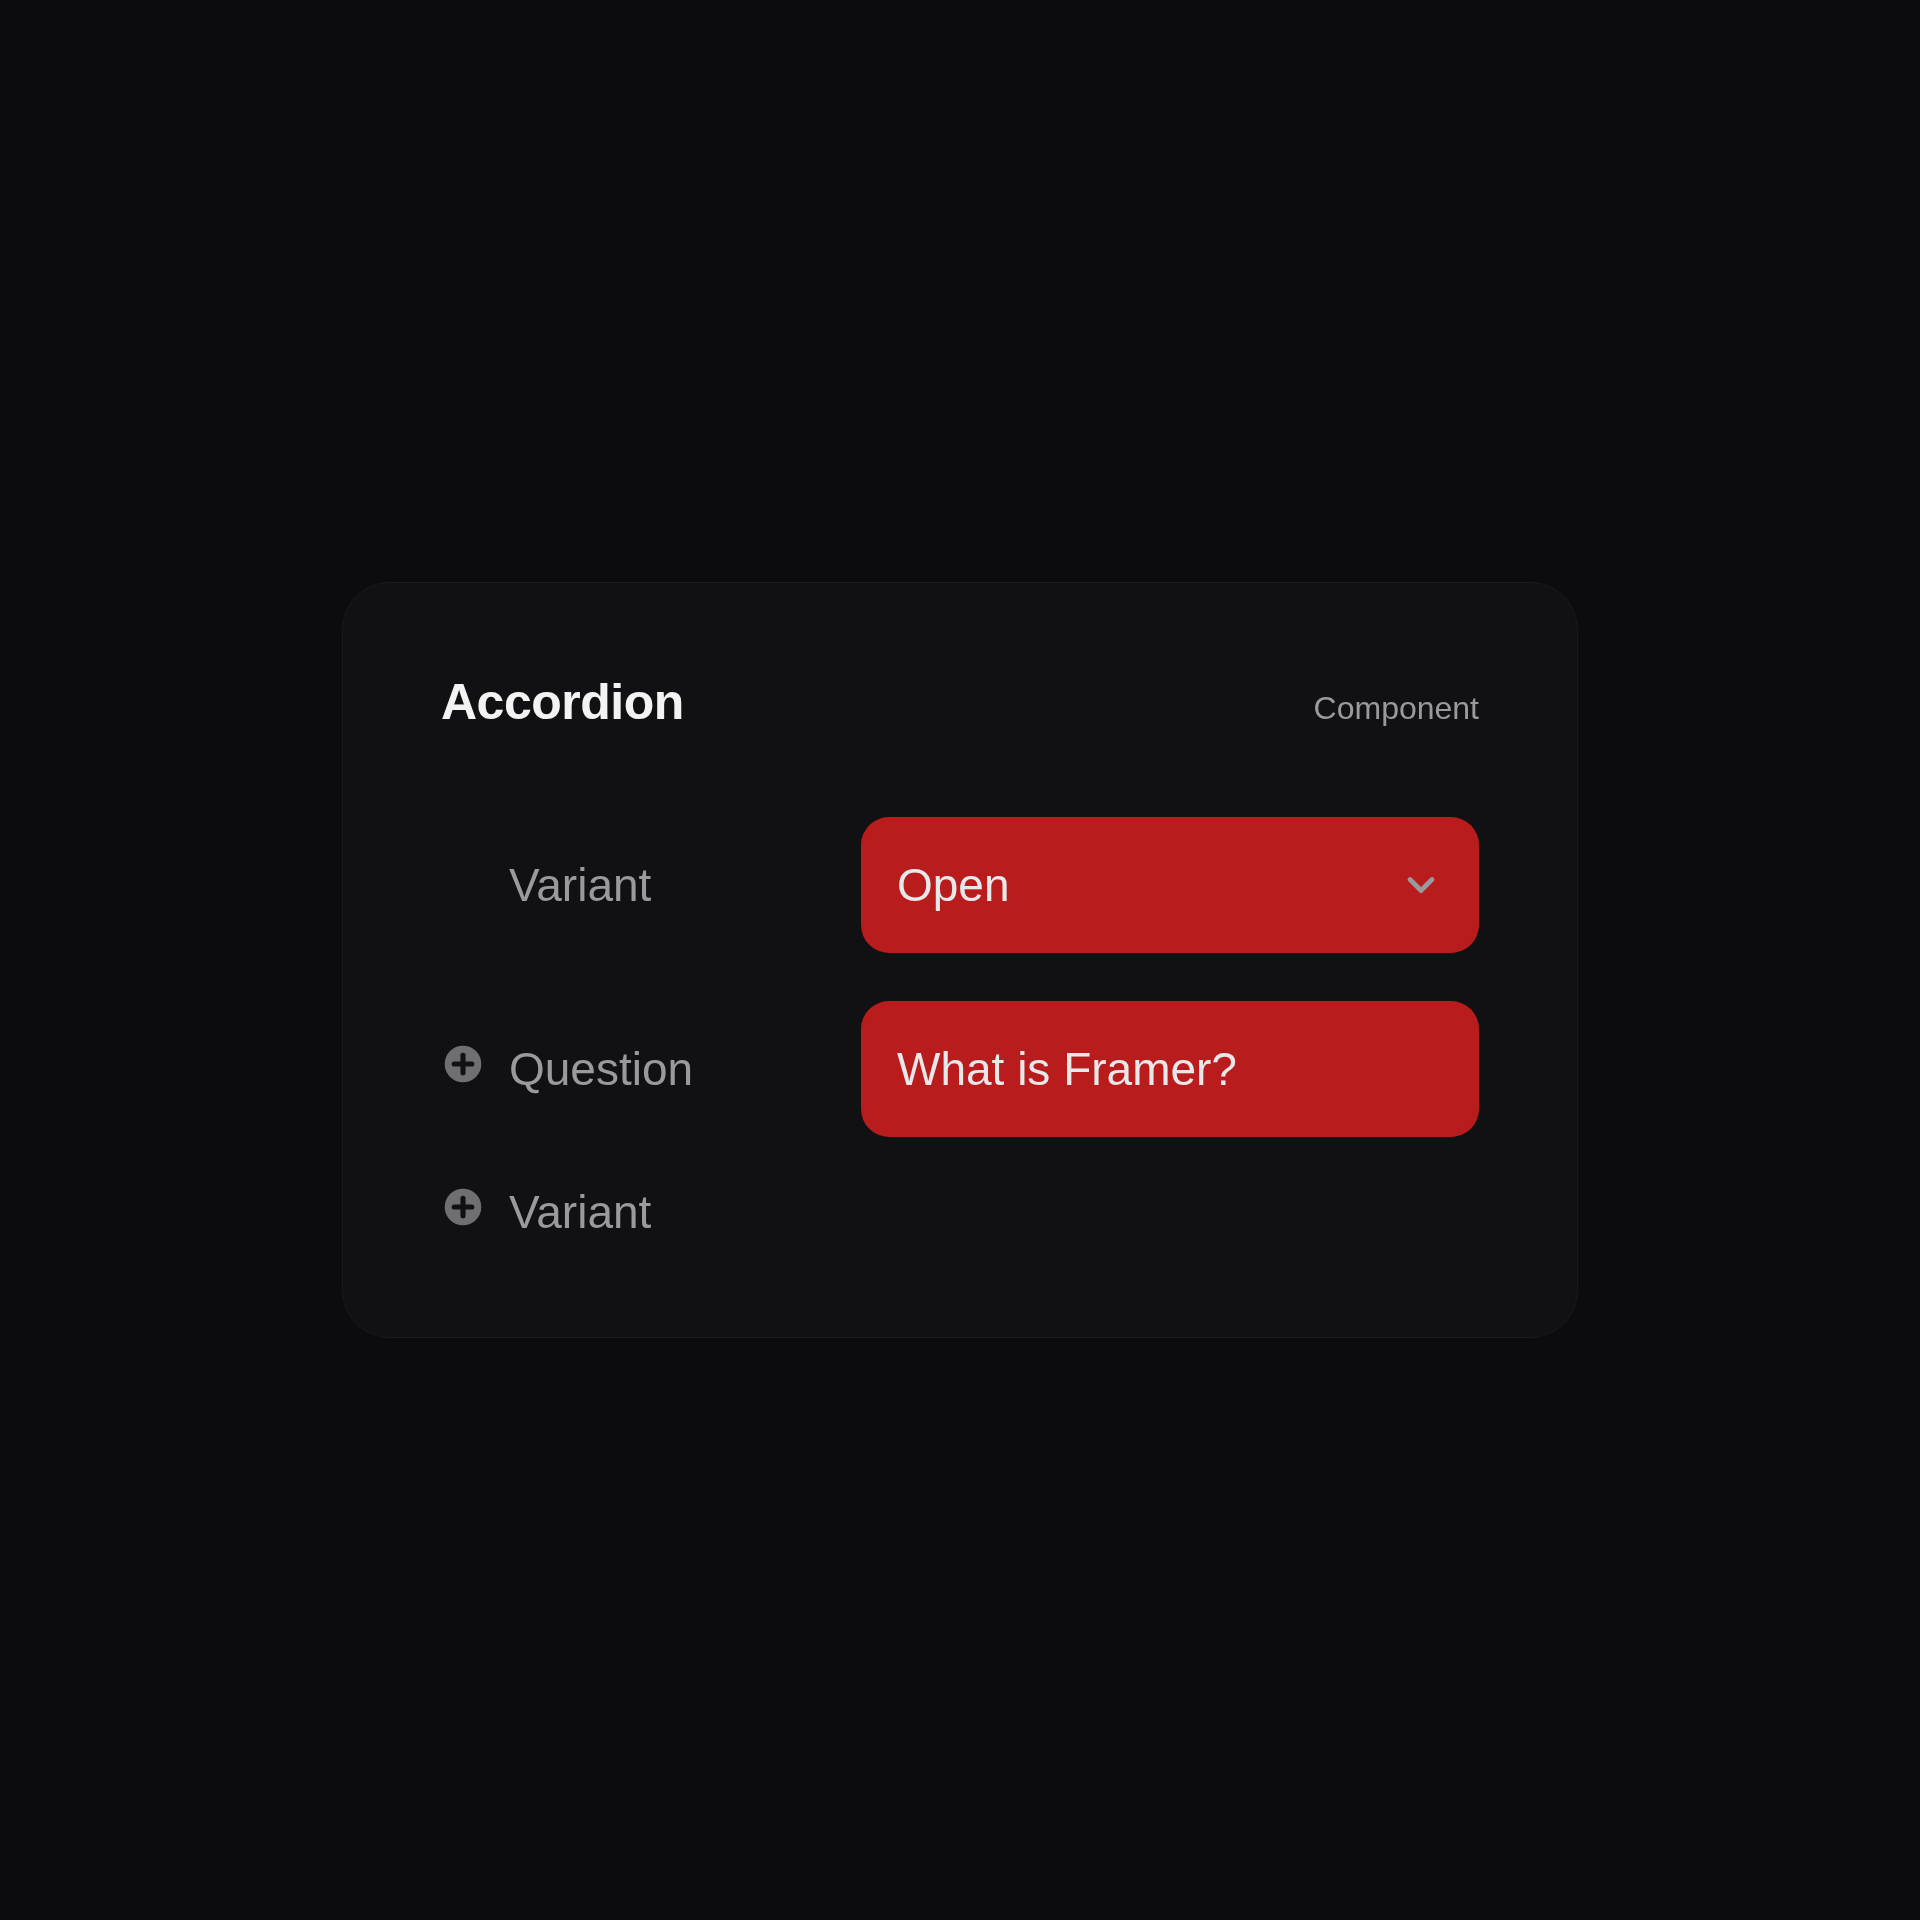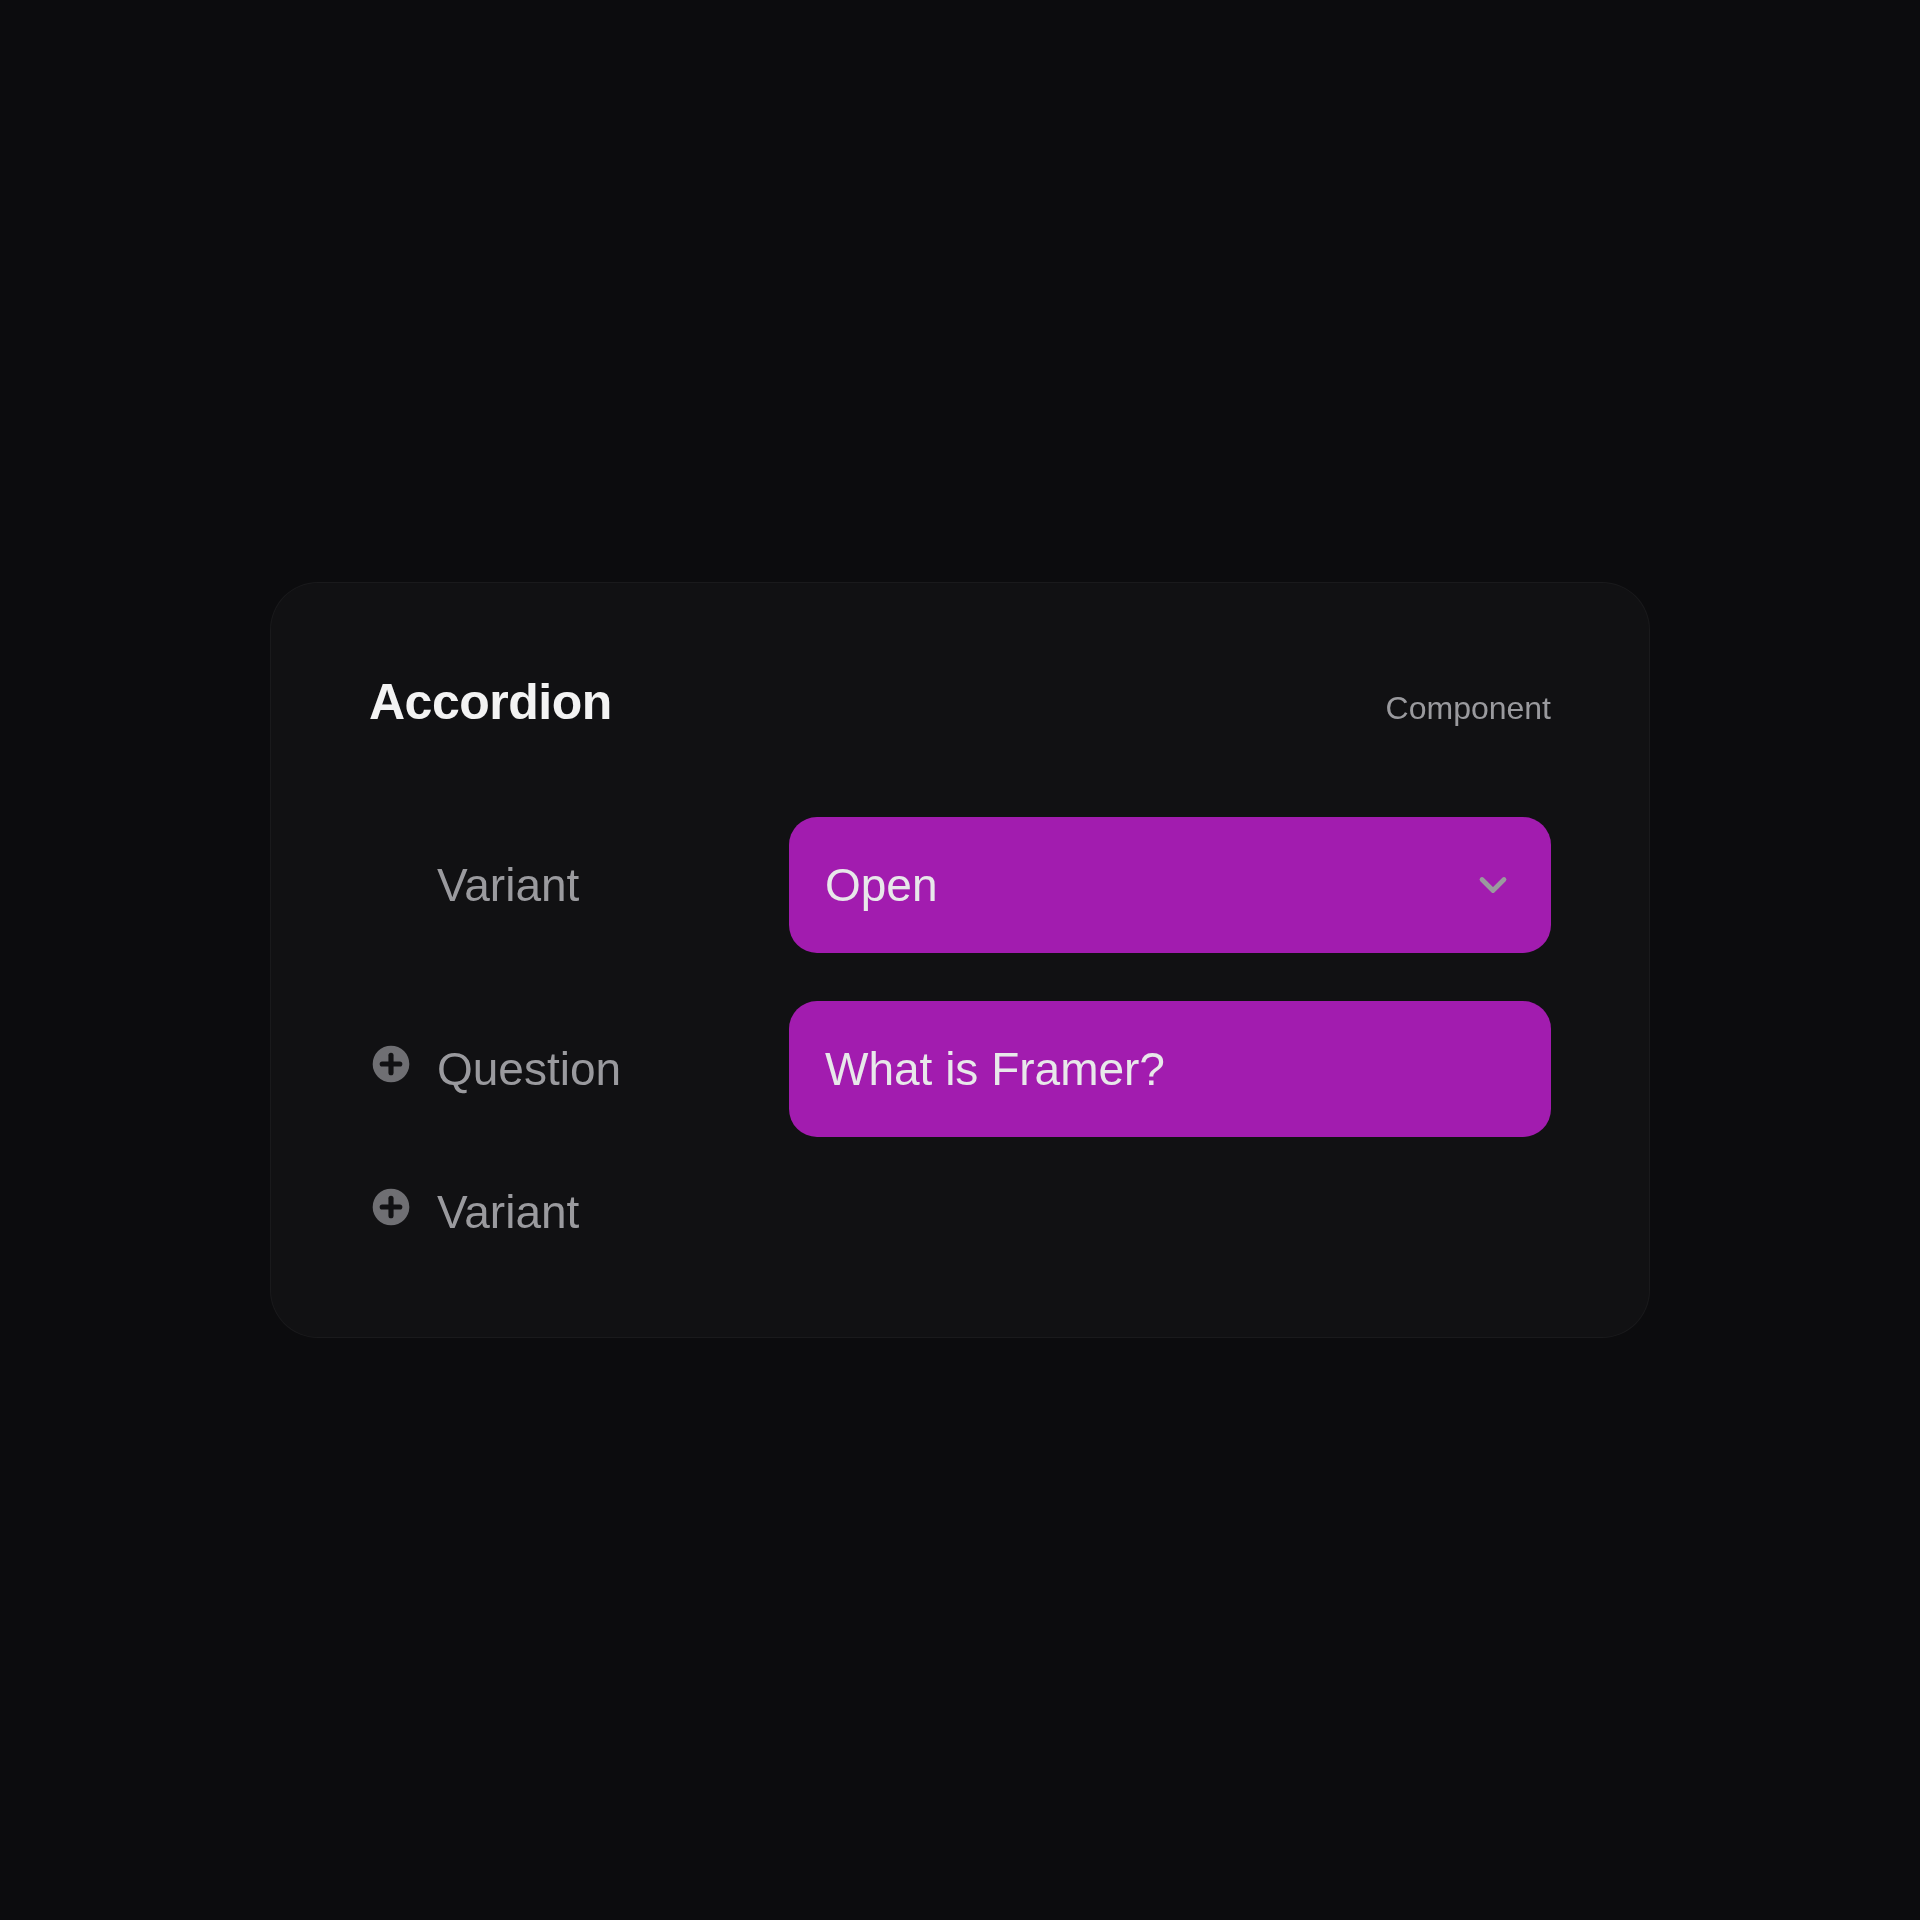--- a/index.html
+++ b/index.html
@@ -16,21 +16,21 @@
   }
   .stage {
     width: 1920px;
     height: 1920px;
     display: flex;
     align-items: center;
     justify-content: center;
     
   }
   .panel {
-    width: 1380px;
+    width: 1236px;
     background: #111113;
     border: 1px solid rgba(255,255,255,0.04);
     border-radius: 48px;
     padding: 90px 98px 98px 98px;
   }
   .panel-header {
     display: flex;
     align-items: baseline;
     justify-content: space-between;
     margin-bottom: 86px;
@@ -79,21 +79,21 @@
     justify-content: center;
   }
   .plus-icon svg {
     width: 44px;
     height: 44px;
     display: block;
   }
   .field {
     flex: 1;
     height: 136px;
-    background: #a21caf;
+    background: #b91c1c;
     border-radius: 28px;
     display: flex;
     align-items: center;
     padding: 0 36px;
     position: relative;
     cursor: pointer;
   }
   .field-text {
     color: #e8e8ea;
     font-size: 46px;

